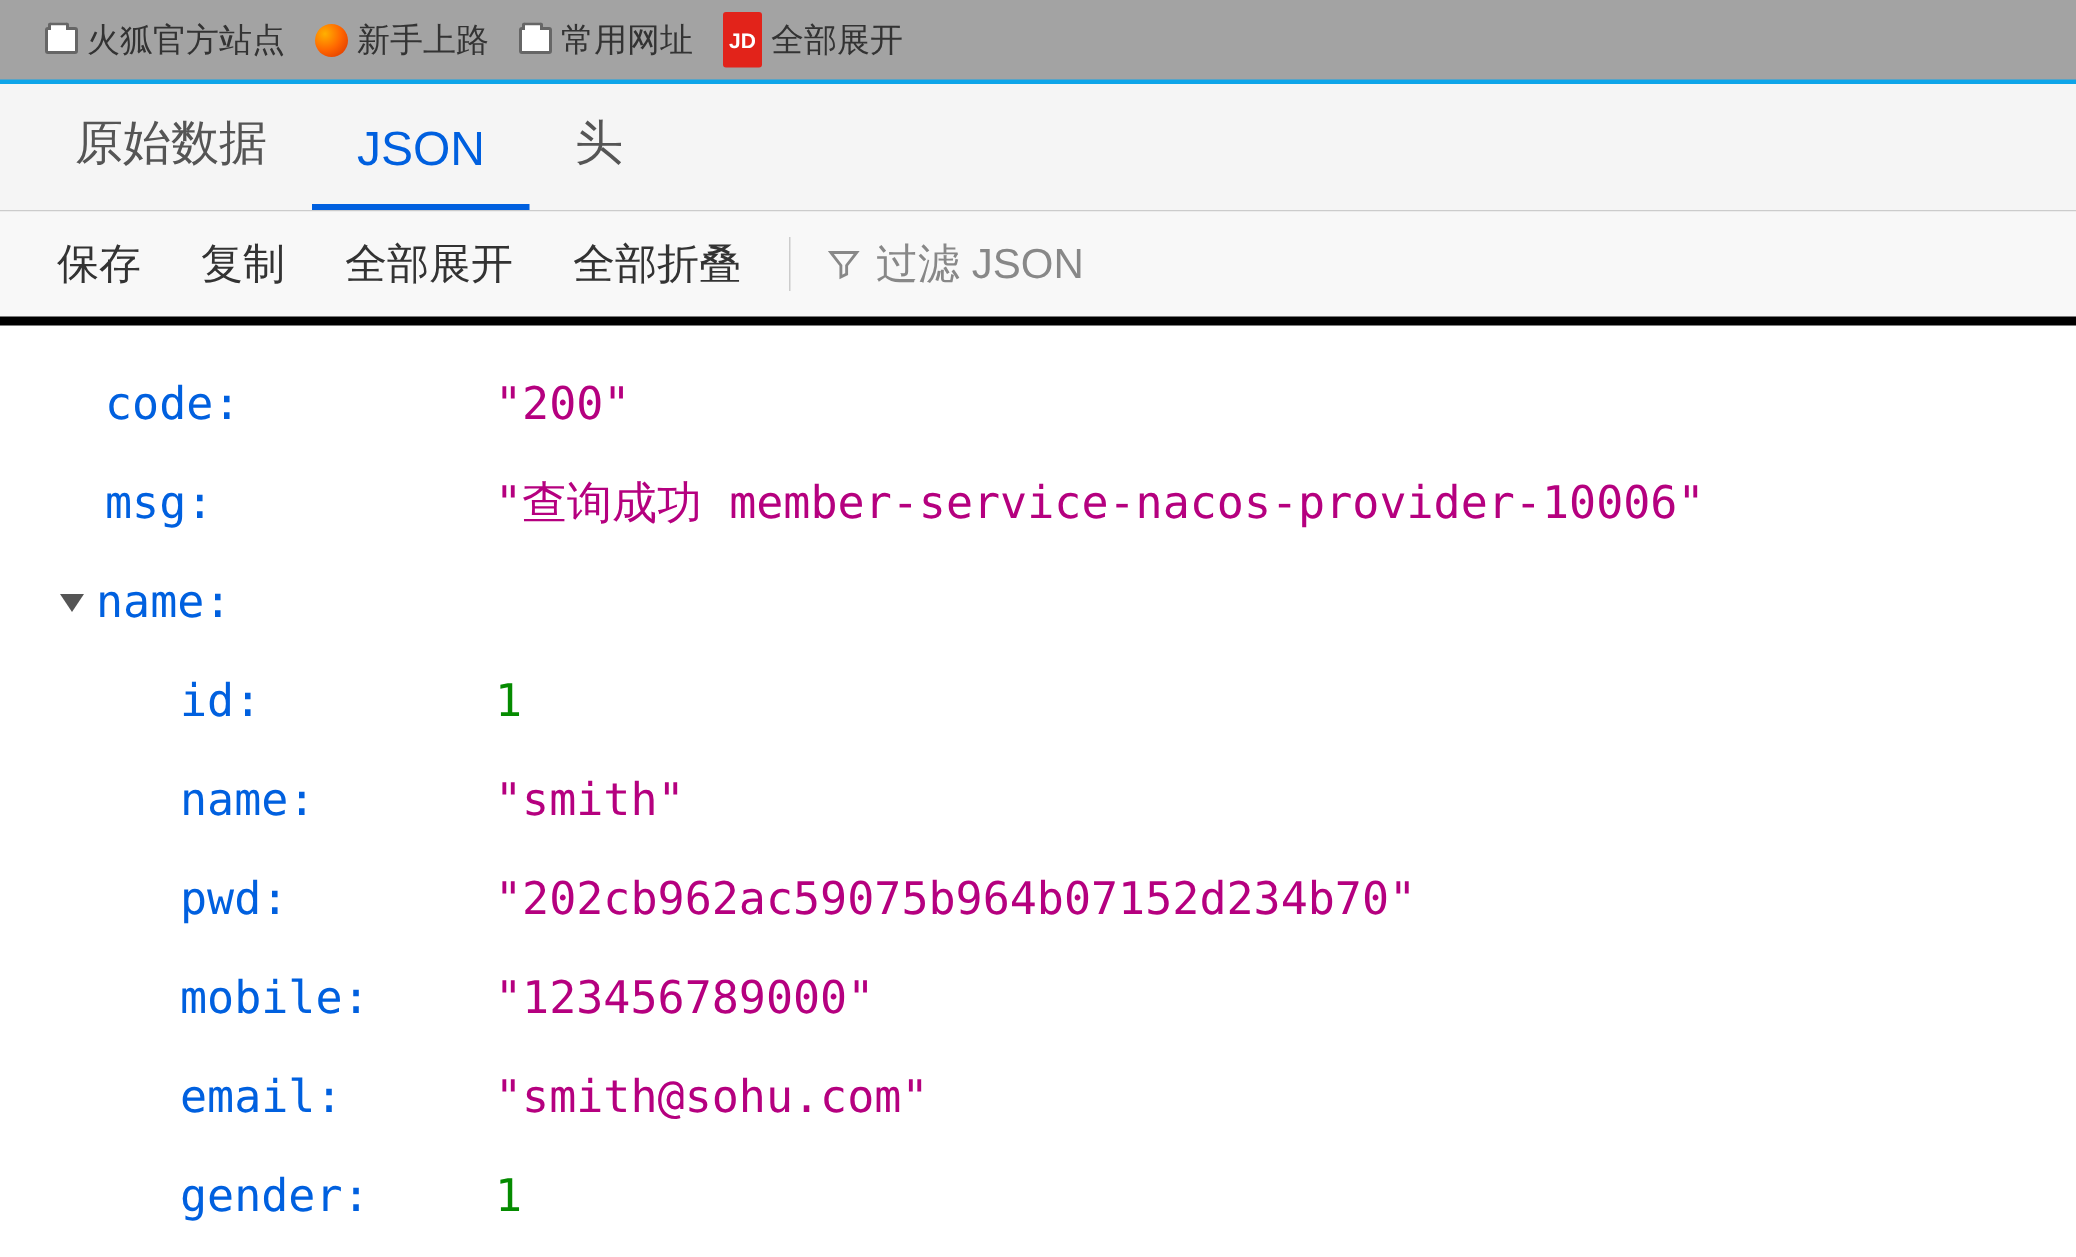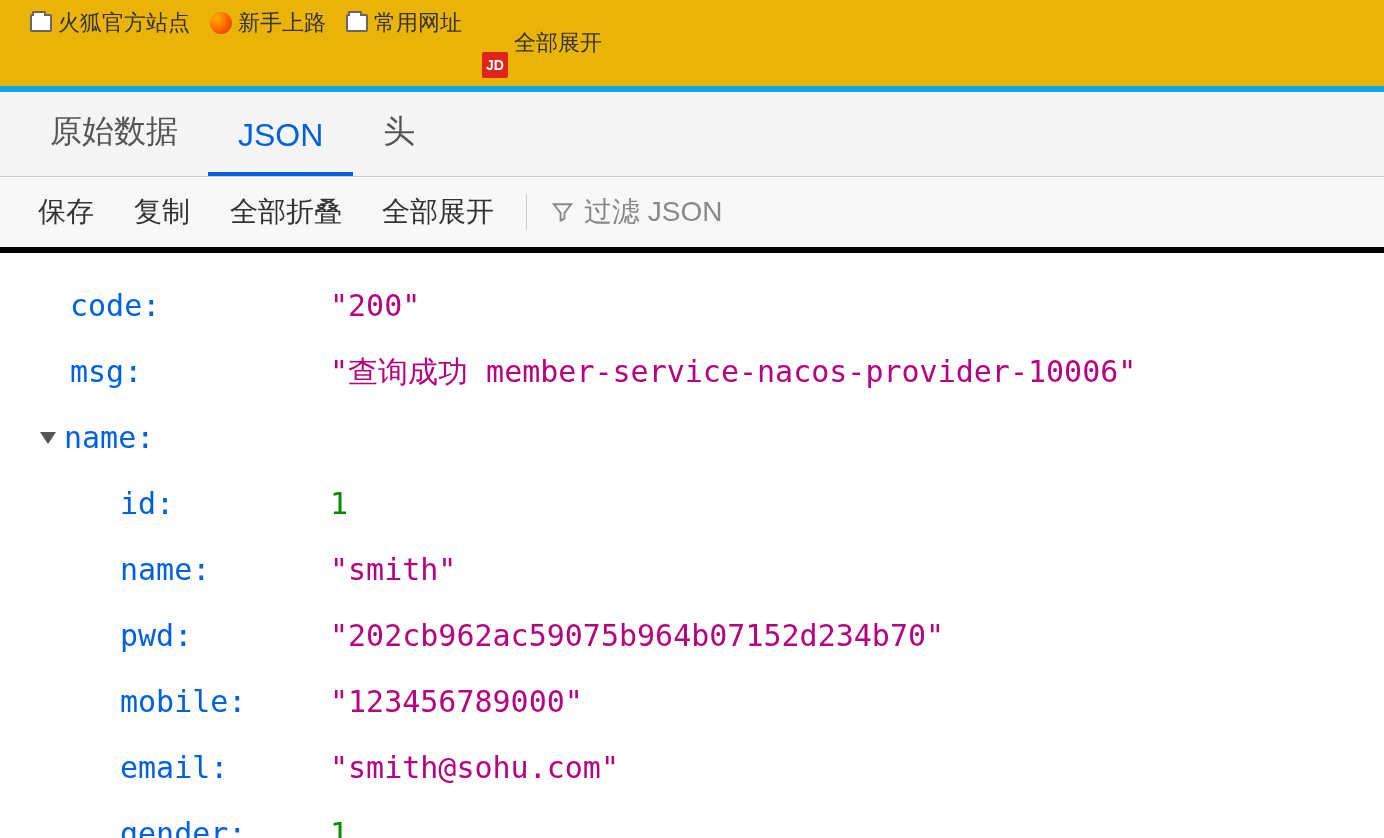--- a/index.html
+++ b/index.html
@@ -9,25 +9,25 @@
     }
     body {
       font-family: -apple-system, BlinkMacSystemFont, "Segoe UI", sans-serif;
       background: #ffffff;
       width: 1384px;
       height: 838px;
       overflow: hidden;
     }
     .bookmarks-bar {
       display: flex;
-      align-items: flex-start;
+      align-items: center;
       padding: 8px 30px;
       gap: 20px;
-      background: #eab308;
-      border-bottom: 6px solid #0ea5e9;
+      background: #a3a3a3;
+      border-bottom: 3px solid #0ea5e9;
     }
     .bookmark-item {
       display: flex;
       align-items: center;
       gap: 6px;
       font-size: 22px;
       color: #333;
       cursor: pointer;
     }
     .folder-icon {
@@ -51,30 +51,29 @@
       border-radius: 2px 2px 0 0;
     }
     .firefox-icon {
       width: 22px;
       height: 22px;
       background: radial-gradient(circle at 30% 30%, #ffb000, #ff6600, #d62e00);
       border-radius: 50%;
     }
     .jd-icon {
       width: 26px;
-      height: 26px;
+      height: 37px;
       background: #e2231a;
       color: #fff;
       font-size: 14px;
       font-weight: bold;
       display: flex;
       align-items: center;
       justify-content: center;
       border-radius: 2px;
-      margin-top: 44px;
     }
     .tabs-bar {
       display: flex;
       align-items: flex-end;
       background: #f5f5f5;
       padding: 0 20px;
       border-bottom: 1px solid #ccc;
     }
     .tab {
       padding: 18px 30px;
@@ -200,22 +199,22 @@
     <span>JSON</span>
   </div>
   <div class="tab">
     <span>头</span>
   </div>
 </div>
 
 <div class="toolbar">
   <span class="toolbar-btn">保存</span>
   <span class="toolbar-btn">复制</span>
+  <span class="toolbar-btn">全部展开</span>
   <span class="toolbar-btn">全部折叠</span>
-  <span class="toolbar-btn">全部展开</span>
   <div class="toolbar-divider"></div>
   <div class="filter-box">
     <svg class="filter-icon" width="24" height="24" viewBox="0 0 24 24" fill="none" stroke="#888" stroke-width="2">
       <path d="M3 4h18l-7 9v6l-4 2v-8L3 4z"></path>
     </svg>
     <input class="filter-input" type="text" placeholder="过滤 JSON" style="">
   </div>
 </div>
 
 <div class="json-viewer">

